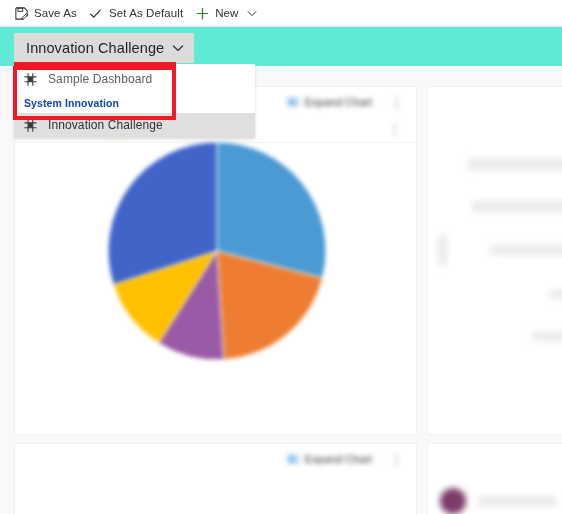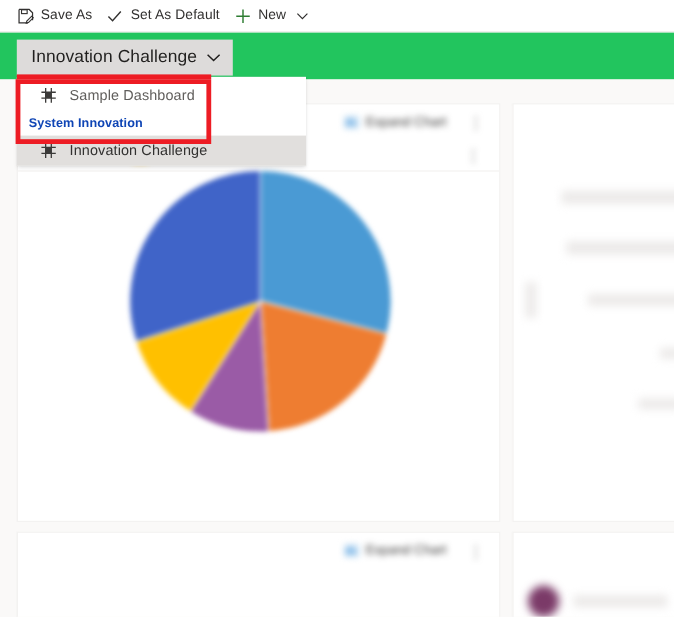--- a/index.html
+++ b/index.html
@@ -10,21 +10,21 @@
     overflow: hidden;
     background: #faf9f8;
     font-family: "Liberation Sans", sans-serif;
     -webkit-font-smoothing: antialiased;
   }
 
   #app {
     position: relative;
     width: 562px;
     height: 490px;
-    background: #22c55e;
+    background: #5eead4;
   }
 
   
   .commandbar {
     position: absolute;
     top: 0; left: 0;
     width: 562px;
     height: 27px;
     background: #ffffff;
     border-bottom: 1px solid #edebe9;
@@ -125,21 +125,21 @@
     padding: 5px 0 3px 10px;
     letter-spacing: 0.1px;
     line-height: 13px;
     user-select: none;
   }
 
   .fly-item {
     display: flex;
     align-items: center;
     height: 25px;
-    padding-left: 18px;
+    padding-left: 8px;
     cursor: pointer;
     user-select: none;
   }
   .fly-item.selected { background: #e1dfdd; }
 
   .fly-item-icon {
     width: 16px;
     height: 16px;
     flex: 0 0 auto;
     display: inline-flex;

